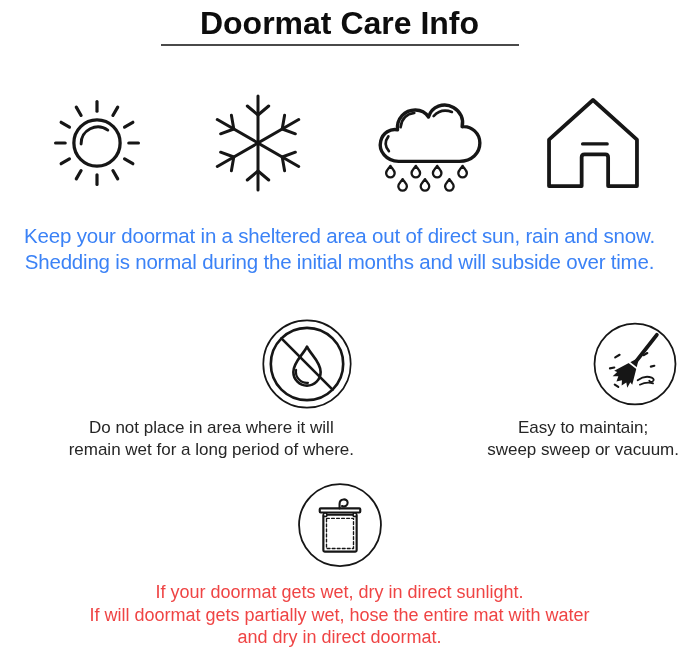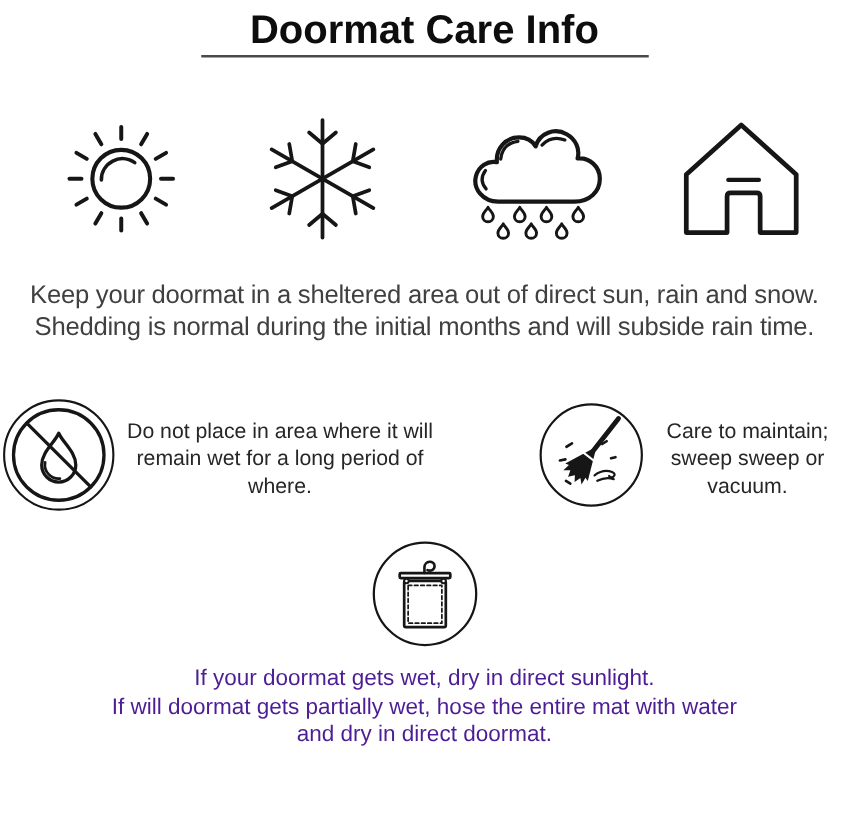--- a/index.html
+++ b/index.html
@@ -37,34 +37,34 @@
     justify-content: space-between;
     align-items: center;
   }
   .weather-row svg { display: block; }
   
   .intro {
     margin: 22px 0 0;
     text-align: center;
     font-size: 20.5px;
     line-height: 26px;
-    color: #404040;
+    color: #3b82f6;
     letter-spacing: -0.2px;
   }
   
   .care-row {
     margin-top: 42px;
     display: flex;
     justify-content: space-between;
     align-items: flex-start;
   }
   .care-col {
     display: flex;
-    flex-direction: row;
-    align-items: center;
+    flex-direction: column;
+    align-items: flex-end;
   }
   .care-left  { width: 354px; }
   .care-right { width: 250px; }
   .icon-box {
     height: 94px;
     display: flex;
     align-items: center;
     justify-content: center;
   }
   .caption {
@@ -78,21 +78,21 @@
   .dry {
     margin-top: 20px;
     display: flex;
     flex-direction: column;
     align-items: center;
   }
   .dry-caption {
     margin-top: 10px;
     font-size: 18px;
     line-height: 22.5px;
-    color: #4c1d95;
+    color: #ef4444;
   }
   .stroke { fill: none; stroke: #161616; stroke-linecap: round; stroke-linejoin: round; }
   .fillink { fill: #161616; stroke: none; }
 </style>
 </head>
 <body>
 
 <div class="page">
 
   <header class="header">
@@ -151,21 +151,21 @@
         <path transform="translate(82,99)" d="M 0 -5.5 C 1.2 -3.2 4.2 -1.2 4.2 1.6 A 4.2 4.2 0 1 1 -4.2 1.6 C -4.2 -1.2 -1.2 -3.2 0 -5.5 Z"></path>
       </g>
     </svg>
 
     <svg width="104" height="104" viewBox="0 0 110 110">
       <path class="stroke" stroke-width="4" d="M 55 9.5 L 101.5 51.5 L 101.5 100.5 L 71 100.5 L 71 70 Q 71 67 68 67 L 46 67 Q 43 67 43 70 L 43 100.5 L 8.5 100.5 L 8.5 51.5 Z"></path>
       <line class="stroke" stroke-width="3.5" x1="44" y1="56" x2="70" y2="56"></line>
     </svg>
   </section>
 
-  <p class="intro"><span>Keep your doormat in a sheltered area out of direct sun, rain and snow.</span><br><span>Shedding is normal during the initial months and will subside rain time.</span></p>
+  <p class="intro"><span>Keep your doormat in a sheltered area out of direct sun, rain and snow.</span><br><span>Shedding is normal during the initial months and will subside over time.</span></p>
 
   <section class="care-row">
 
     <div class="care-col care-left">
       <div class="icon-box">
         <svg width="94" height="94" viewBox="0 0 100 100">
           <circle class="stroke" cx="50" cy="50" r="46.5" stroke-width="1.8"></circle>
           <circle class="stroke" cx="50" cy="50" r="38.5" stroke-width="2.8"></circle>
           <path class="stroke" stroke-width="2.8" d="M 50 31.5 C 53.5 39.5 64.5 47.5 64.5 58.5 A 14.5 14.5 0 1 1 35.5 58.5 C 35.5 47.5 46.5 39.5 50 31.5 Z"></path>
           <path class="stroke" stroke-width="2.3" d="M 38.4 56.3 A 11.8 11.8 0 0 0 51 70.1"></path>
@@ -188,21 +188,21 @@
             <line x1="27.5" y1="42.5" x2="32.5" y2="39.5"></line>
             <line x1="21.5" y1="55" x2="26.5" y2="54"></line>
             <line x1="27" y1="73.5" x2="31" y2="76"></line>
             <line x1="60" y1="40" x2="64" y2="37.5"></line>
             <line x1="68" y1="53" x2="72" y2="52"></line>
           </g>
           <path class="stroke" stroke-width="2" d="M 53 68.5 Q 61 62.5 69 65.5 Q 73 67.5 70 69.8 Q 67.5 71 66.2 69"></path>
           <path class="stroke" stroke-width="2" d="M 55.5 73.5 Q 63.5 69.5 70.5 72"></path>
         </svg>
       </div>
-      <p class="caption"><span>Care to maintain;</span><br><span>sweep sweep or vacuum.</span></p>
+      <p class="caption"><span>Easy to maintain;</span><br><span>sweep sweep or vacuum.</span></p>
     </div>
   </section>
 
   <section class="dry">
     <svg width="90" height="90" viewBox="0 0 100 100">
       <circle class="stroke" cx="50" cy="49" r="45.5" stroke-width="2"></circle>
       <path class="stroke" stroke-width="2.3" d="M 49.5 30.5 L 49.5 25.5 C 49.5 19 58.5 19 58.5 24.2 C 58.5 27.6 54.9 29.2 52.2 27.8"></path>
       <rect class="stroke" stroke-width="2.4" x="27.5" y="30.5" width="45" height="4.5" rx="1"></rect>
       <rect class="stroke" stroke-width="2.4" x="31.5" y="37.5" width="37" height="41" rx="1.5"></rect>
       <rect class="stroke" stroke-width="1.5" stroke-dasharray="3.2 2.4" x="35" y="41.5" width="30" height="33.5"></rect>

